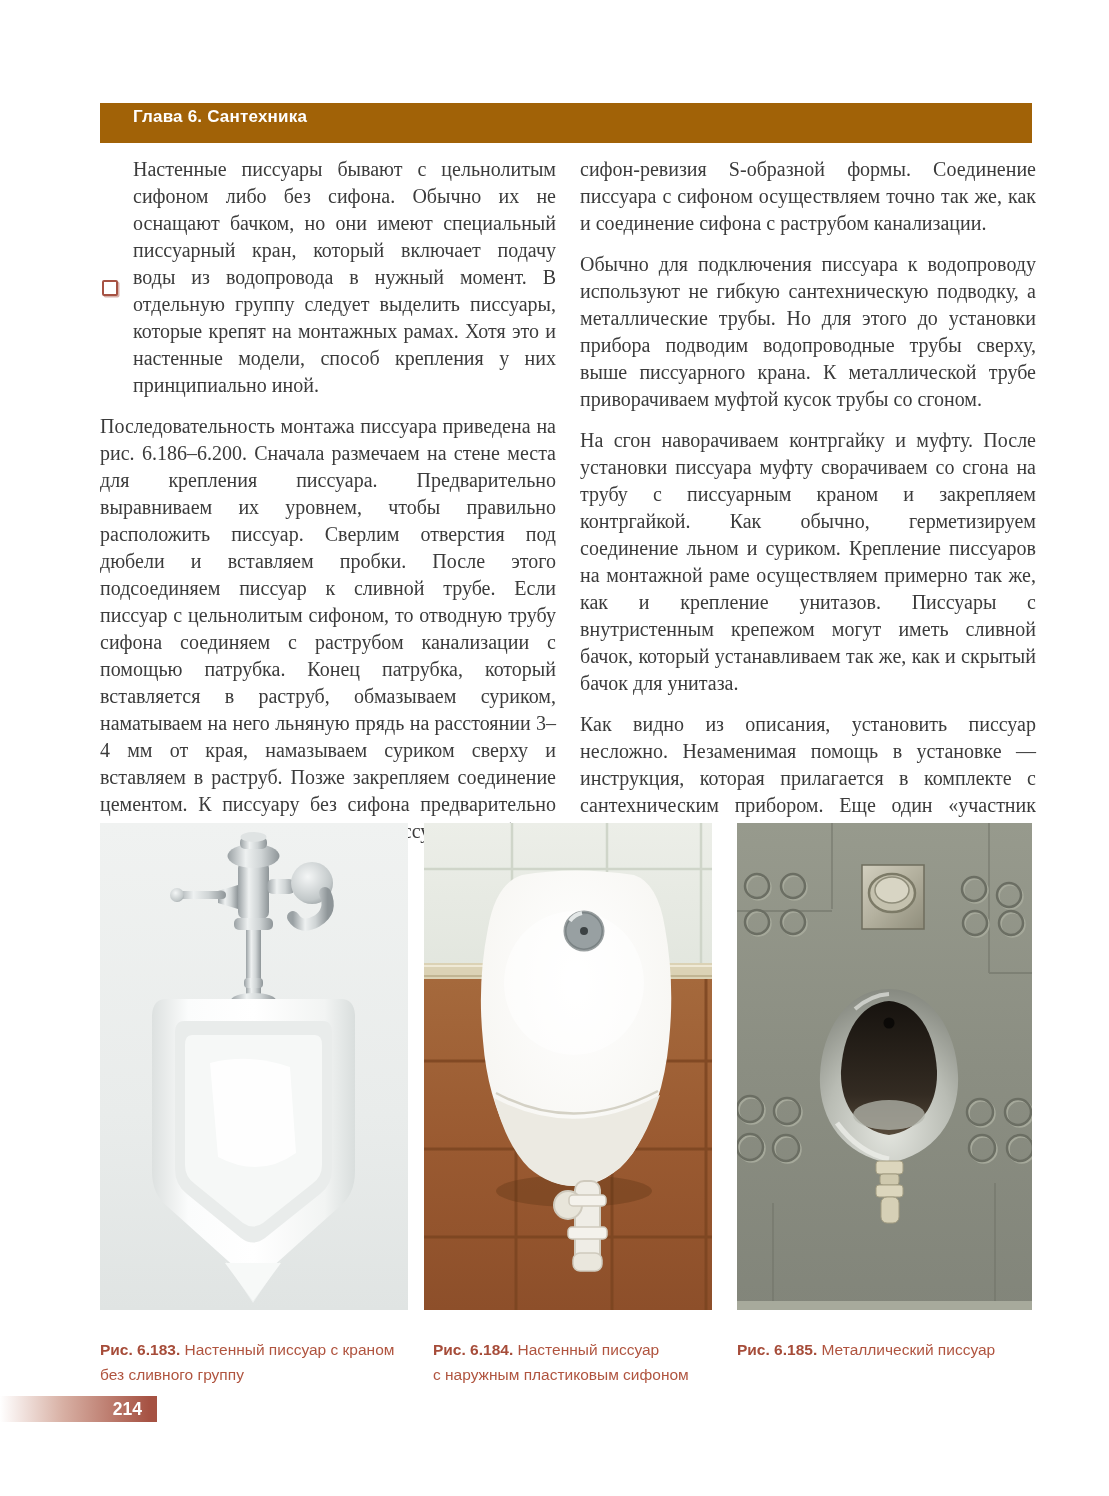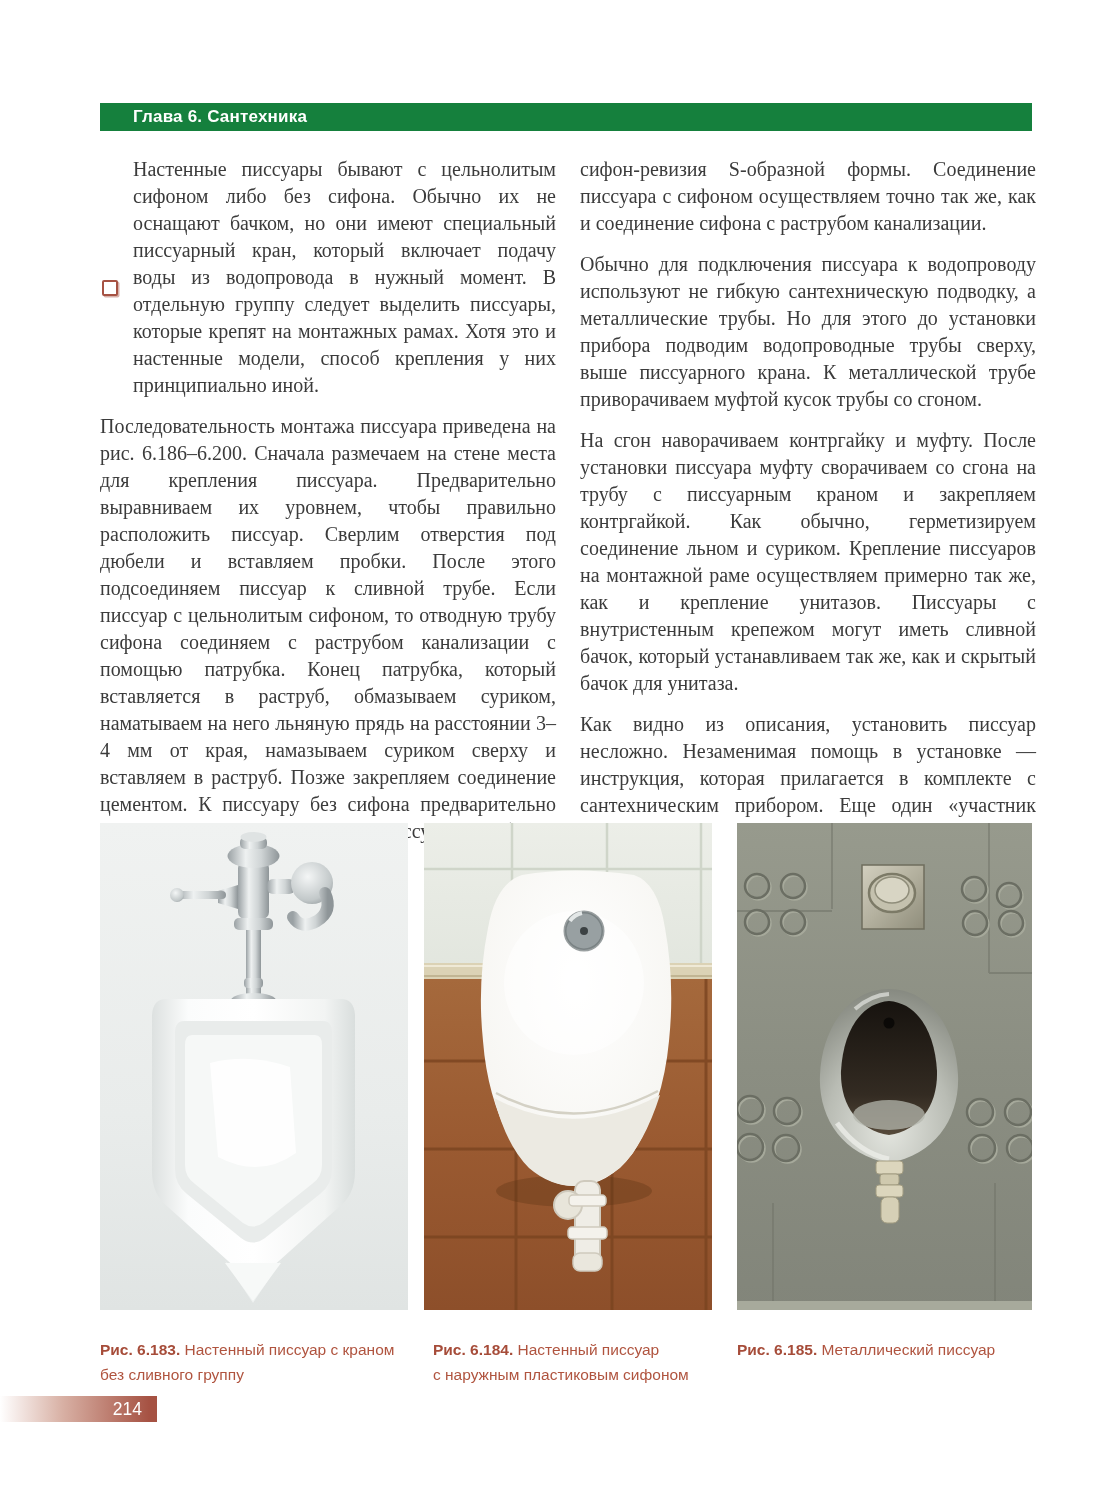--- a/index.html
+++ b/index.html
@@ -1,22 +1,22 @@
 <!DOCTYPE html>
 <html><head>
 <meta charset="utf-8">
 <style>
   html,body{margin:0;padding:0;}
   body{
     width:1109px;height:1496px;position:relative;background:#ffffff;
     font-family:"Liberation Serif", serif;color:#3b3b3b;overflow:hidden;
   }
   .header-bar{
-    position:absolute;left:100px;top:103px;width:932px;height:28px;
-    background:#15803d;
+    position:absolute;left:100px;top:103px;width:932px;height:40px;
+    background:#a16207;
   }
   .header-title{
     color:#ffffff;font-family:"Liberation Sans",sans-serif;font-size:17px;
     font-weight:600;line-height:28px;padding-left:33px;letter-spacing:.2px;
   }
   .col{position:absolute;top:156px;width:456px;}
   .col-left{left:100px;}
   .col-right{left:580px;}
   p.body{
     margin:0 0 14px 0;font-size:20px;line-height:27px;text-align:justify;
@@ -40,21 +40,21 @@
     font-size:15.5px;line-height:25px;color:#b0543f;margin-top:14px;
   }
   .caption .lbl{font-weight:bold;color:#a64c39;}
   .caption1{left:100px;width:320px;}
   .caption2{left:433px;width:300px;}
   .caption3{left:737px;width:300px;}
   .page-num-bar{
     position:absolute;left:0;top:1396px;width:157px;height:26px;box-sizing:border-box;
     background:linear-gradient(90deg,#ffffff 0%,#d8b0a4 40%,#a65243 95%);
     color:#ffffff;font-family:"Liberation Sans",sans-serif;font-size:17.5px;
-    line-height:26px;text-align:right;padding-right:15px;
+    line-height:26px;text-align:right;padding-right:15px;font-weight:bold;
   }
 </style>
 </head>
 <body>
 
 <div class="header-bar">
   <div class="header-title">Глава 6. Сантехника</div>
 </div>
 
 <div class="col col-left">

